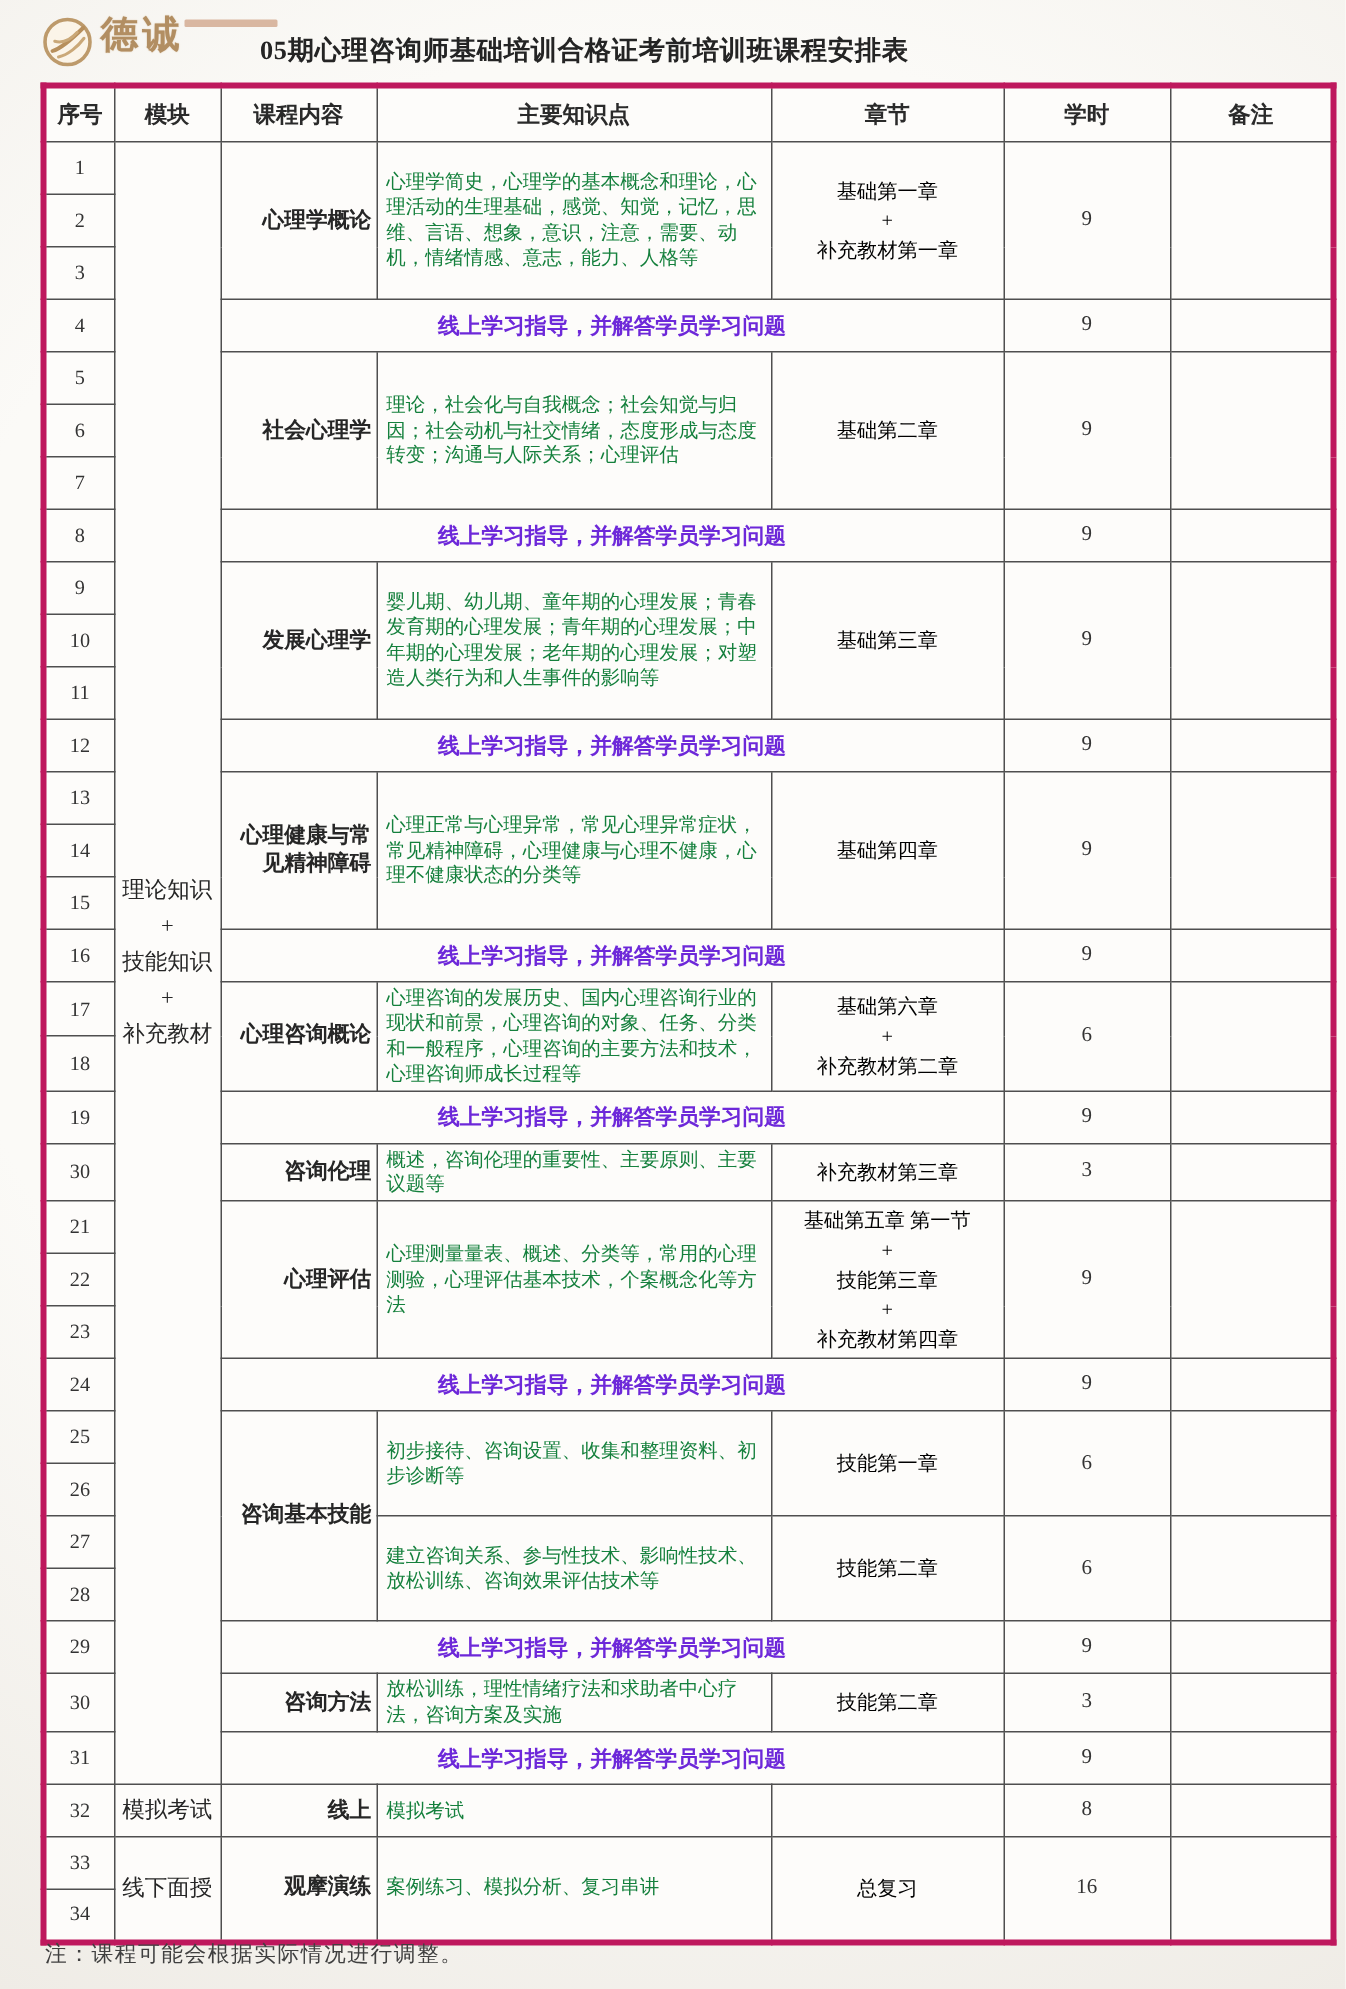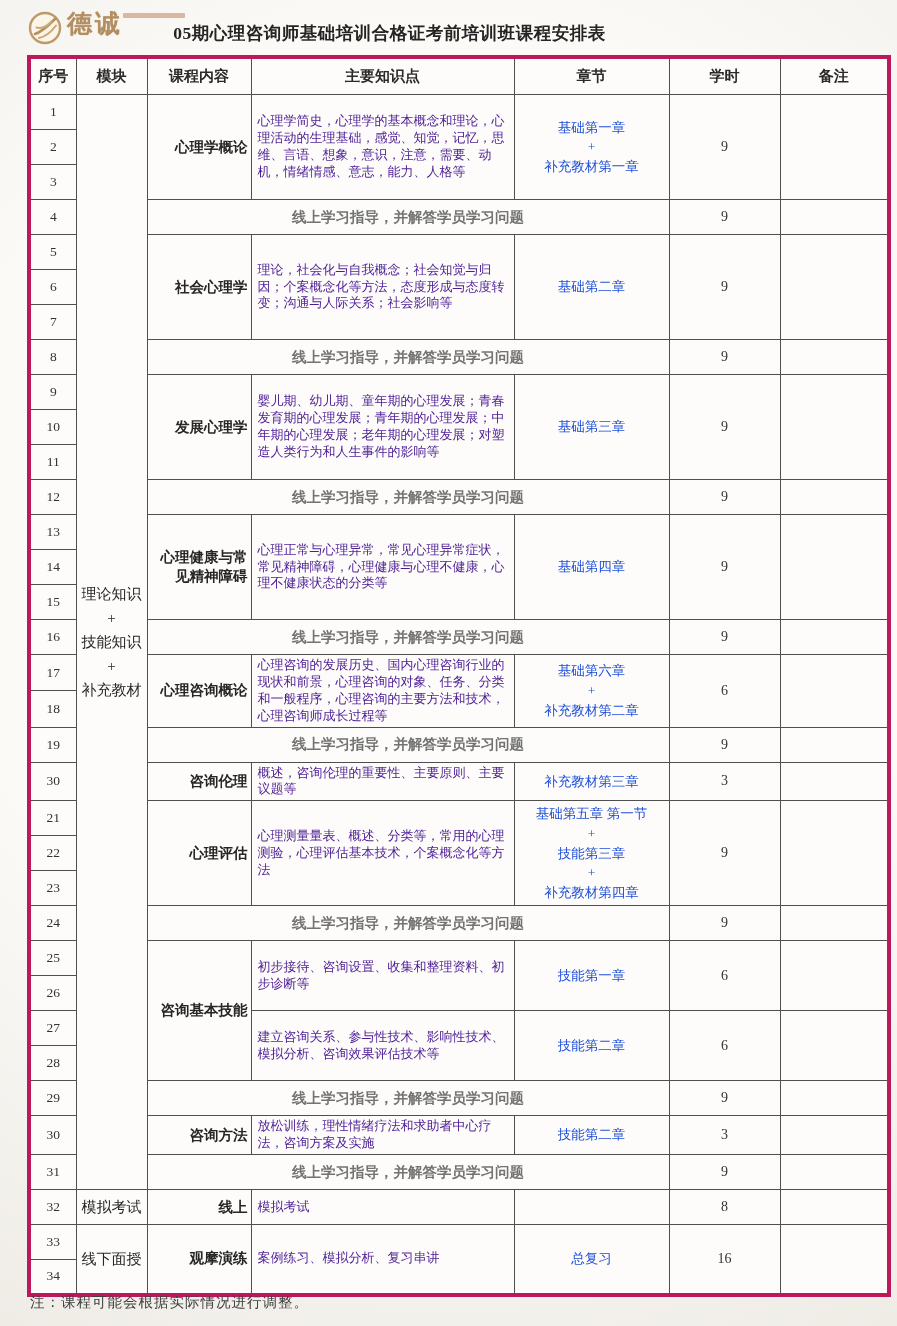--- a/index.html
+++ b/index.html
@@ -21,24 +21,24 @@
   .doc-title{position:absolute;left:0;top:21px;width:779px;text-align:center;
     font-size:17.5px;font-weight:bold;color:#242424;letter-spacing:.5px;}
   .table-wrap{position:absolute;left:27px;top:55px;}
   table{border-collapse:collapse;table-layout:fixed;width:860px;border:4px solid #be185d;background:#fdfcfa;}
   th,td{border:1px solid #4f4f4f;overflow:hidden;vertical-align:middle;}
   th{height:33px;font-size:15px;font-weight:bold;text-align:center;color:#2a2a2a;}
   tr.r{height:35px;}
   td.num{text-align:center;font-size:13.5px;color:#333;}
   td.module{text-align:center;font-weight:normal;font-size:15px;white-space:pre-line;line-height:1.6;color:#262626;}
   td.course{text-align:right;font-weight:bold;font-size:14.5px;padding:0 3px;line-height:1.3;color:#262626;}
-  td.points{text-align:left;font-size:13px;padding:2px 6px;line-height:1.3;color:#4c1d95;}
-  td.chapter{text-align:center;font-size:13.5px;white-space:pre-line;line-height:1.45;color:#1d4ed8;}
+  td.points{text-align:left;font-size:13px;padding:2px 6px;line-height:1.3;color:#15803d;}
+  td.chapter{text-align:center;font-size:13.5px;white-space:pre-line;line-height:1.45;color:#000000;}
   td.hours{text-align:center;font-size:14px;color:#333;}
-  td.online{text-align:center;font-weight:bold;font-size:14.5px;color:#737373;}
+  td.online{text-align:center;font-weight:bold;font-size:14.5px;color:#6d28d9;}
   td.remark{background:transparent;}
   .footnote{position:absolute;left:30px;top:1293px;font-size:14.5px;color:#404040;letter-spacing:1px;}
 </style>
 </head>
 <body>
 
 <div class="page-header">
   <div class="logo">
     <svg class="logo-badge" viewBox="0 0 34 34">
       <circle cx="17" cy="17" r="15" fill="#fbf4e8" stroke="#bd9a6b" stroke-width="2.4"></circle>
@@ -101,21 +101,21 @@
   <tr class="r">
     <td class="num">4</td>
     <td class="online" colspan="3">线上学习指导，并解答学员学习问题</td>
     <td class="hours">9</td>
     <td class="remark"></td>
   </tr>
 
   <tr class="r">
     <td class="num">5</td>
     <td class="course" rowspan="3">社会心理学</td>
-    <td class="points" rowspan="3">理论，社会化与自我概念；社会知觉与归因；个案概念化等方法，态度形成与态度转变；沟通与人际关系；社会影响等</td>
+    <td class="points" rowspan="3">理论，社会化与自我概念；社会知觉与归因；社会动机与社交情绪，态度形成与态度转变；沟通与人际关系；心理评估</td>
     <td class="chapter" rowspan="3">基础第二章</td>
     <td class="hours" rowspan="3">9</td>
     <td class="remark" rowspan="3"></td>
   </tr>
   <tr class="r">
           <td class="num">6</td>
         </tr>
   <tr class="r">
           <td class="num">7</td>
         </tr>
@@ -233,21 +233,21 @@
     <td class="points" rowspan="2">初步接待、咨询设置、收集和整理资料、初步诊断等</td>
     <td class="chapter" rowspan="2">技能第一章</td>
     <td class="hours" rowspan="2">6</td>
     <td class="remark" rowspan="2"></td>
   </tr>
   <tr class="r">
           <td class="num">26</td>
         </tr>
   <tr class="r">
     <td class="num">27</td>
-    <td class="points" rowspan="2">建立咨询关系、参与性技术、影响性技术、模拟分析、咨询效果评估技术等</td>
+    <td class="points" rowspan="2">建立咨询关系、参与性技术、影响性技术、放松训练、咨询效果评估技术等</td>
     <td class="chapter" rowspan="2">技能第二章</td>
     <td class="hours" rowspan="2">6</td>
     <td class="remark" rowspan="2"></td>
   </tr>
   <tr class="r">
           <td class="num">28</td>
         </tr>
 
   <tr class="r">
     <td class="num">29</td>

